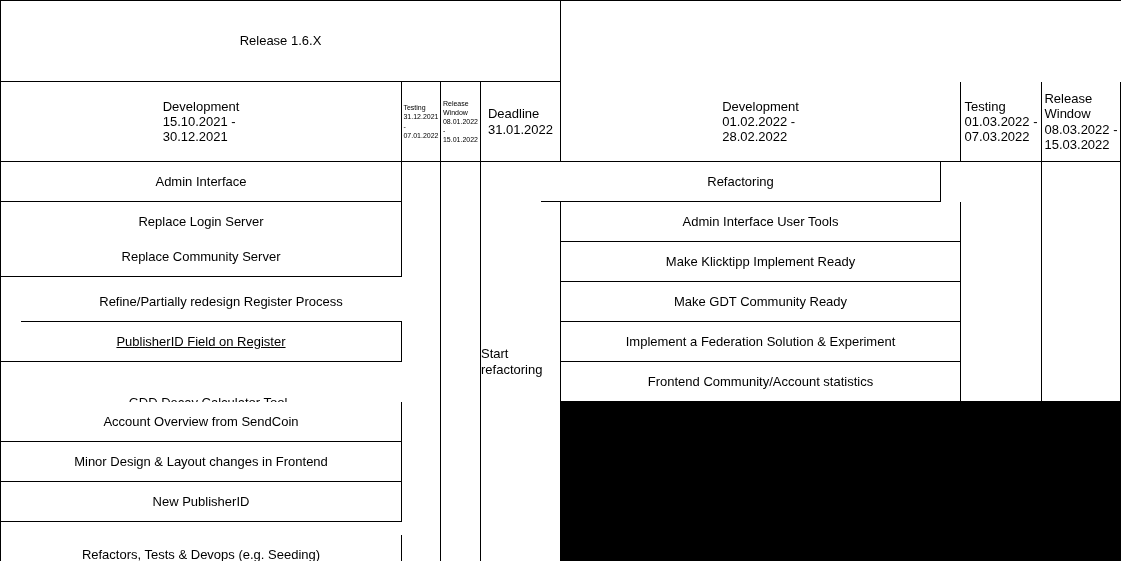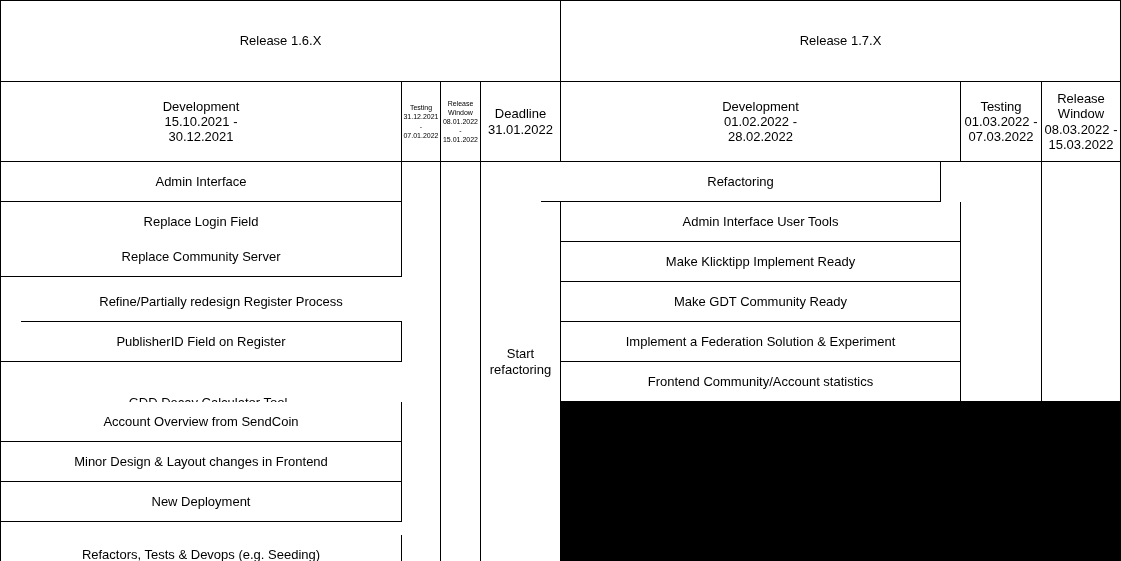--- a/index.html
+++ b/index.html
@@ -20,21 +20,20 @@
   }
   .cell {
     position: absolute;
     box-sizing: border-box;
     background: #ffffff;
     border-right: 1px solid #000000;
     border-bottom: 1px solid #000000;
     display: flex;
     align-items: center;
     justify-content: center;
-    text-align: center;
     white-space: pre-line;
     font-size: 13px;
     line-height: 1.18;
     overflow: hidden;
   }
   .cell.small {
     font-size: 7px;
     line-height: 1.3;
   }
   .redacted {
@@ -45,21 +44,20 @@
     height: 159px;
     background: #000000;
   }
 </style>
 </head>
 <body>
 
 <div class="canvas">
 
   <div class="cell" style="left:0; top:0; width:560px; height:81px;">Release 1.6.X</div>
-  <div class="cell" style="left:560px; top:0; width:560px; height:81px;">Release 1.7.X</div>
 
   <div class="cell" style="left:0; top:81px; width:401px; height:80px;">Development
 15.10.2021 -
 30.12.2021</div>
   <div class="cell small" style="left:401px; top:81px; width:39px; height:80px;">Testing
 31.12.2021
 -
 07.01.2022</div>
   <div class="cell small" style="left:440px; top:81px; width:40px; height:80px;">Release
 Window
@@ -74,28 +72,28 @@
 28.02.2022</div>
   <div class="cell" style="left:960px; top:81px; width:81px; height:80px;">Testing
 01.03.2022 -
 07.03.2022</div>
   <div class="cell" style="left:1041px; top:81px; width:79px; height:80px;">Release
 Window
 08.03.2022 -
 15.03.2022</div>
 
   <div class="cell" style="left:0; top:161px; width:401px; height:40px;">Admin Interface</div>
-  <div class="cell" style="left:0; top:201px; width:401px; height:40px;">Replace Login Field</div>
+  <div class="cell" style="left:0; top:201px; width:401px; height:40px;">Replace Login Server</div>
   <div class="cell" style="left:0; top:236px; width:401px; height:40px;">Replace Community Server</div>
   <div class="cell" style="left:0; top:281px; width:401px; height:40px;margin-left:20px;">Refine/Partially redesign Register Process</div>
-  <div class="cell" style="left:0; top:321px; width:401px; height:40px;">PublisherID Field on Register</div>
+  <div class="cell" style="left:0; top:321px; width:401px; height:40px;text-decoration:underline;">PublisherID Field on Register</div>
   <div class="cell" style="left:0; top:382px; width:415px; height:40px;">GDD Decay Calculator Tool</div>
   <div class="cell" style="left:0; top:401px; width:401px; height:40px;">Account Overview from SendCoin</div>
   <div class="cell" style="left:0; top:441px; width:401px; height:40px;">Minor Design &amp; Layout changes in Frontend</div>
-  <div class="cell" style="left:0; top:481px; width:401px; height:40px;">New Deployment</div>
+  <div class="cell" style="left:0; top:481px; width:401px; height:40px;">New PublisherID</div>
   <div class="cell" style="left:0; top:534px; width:401px; height:40px;">Refactors, Tests &amp; Devops (e.g. Seeding)</div>
 
   <div class="cell" style="left:401px; top:161px; width:39px; height:400px;"></div>
   <div class="cell" style="left:440px; top:161px; width:40px; height:400px;"></div>
   <div class="cell" style="left:480px; top:161px; width:80px; height:400px;">Start refactoring</div>
 
   <div class="cell" style="left:540px; top:161px; width:400px; height:40px;">Refactoring</div>
   <div class="cell" style="left:560px; top:201px; width:400px; height:40px;">Admin Interface User Tools</div>
   <div class="cell" style="left:560px; top:241px; width:400px; height:40px;">Make Klicktipp Implement Ready</div>
   <div class="cell" style="left:560px; top:281px; width:400px; height:40px;">Make GDT Community Ready</div>

